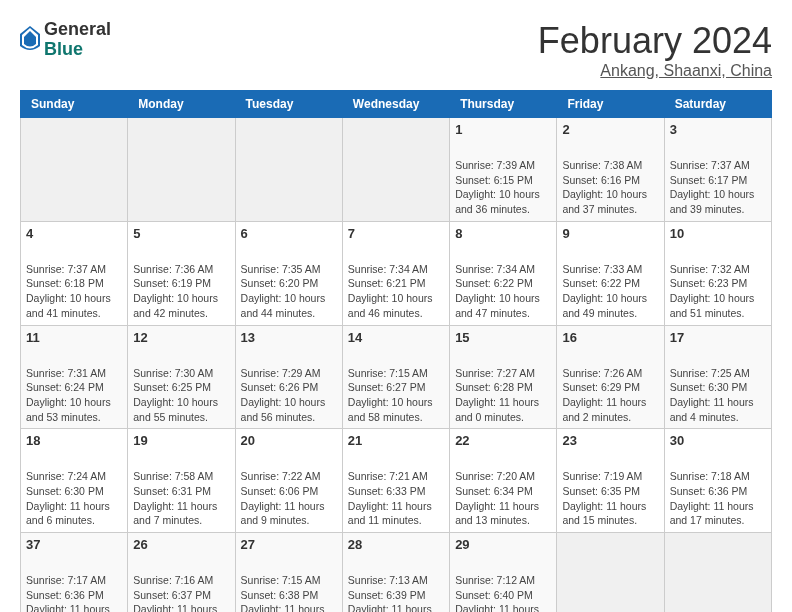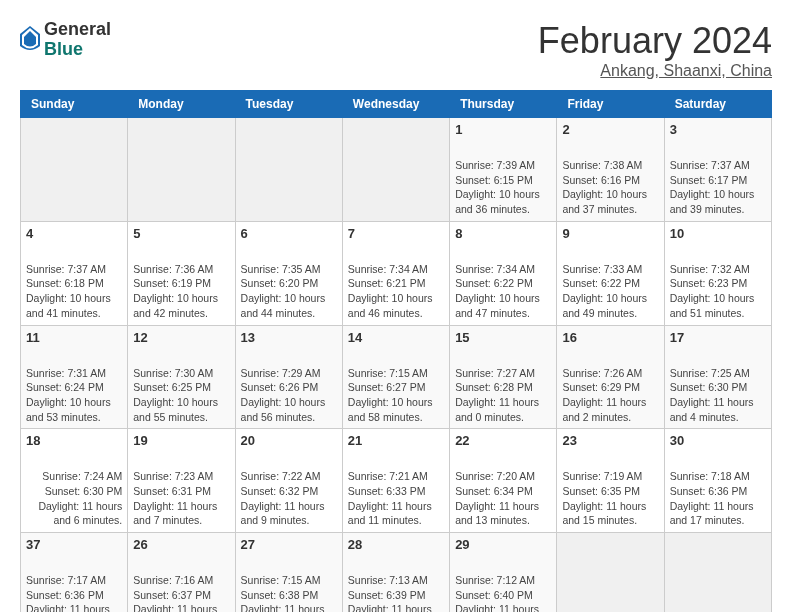--- a/index.html
+++ b/index.html
@@ -256,36 +256,36 @@
           <div class="day-number">17</div>
           <div class="day-info" style="white-space: pre-line;">Sunrise: 7:25 AM
 Sunset: 6:30 PM
 Daylight: 11 hours
 and 4 minutes.</div>
         </td>
       </tr>
       <tr>
         <td>
           <div class="day-number">18</div>
-          <div class="day-info" style="white-space: pre-line; text-align: right;">Sunrise: 7:24 AM
+          <div class="day-info" style="white-space: pre-line;">Sunrise: 7:24 AM
 Sunset: 6:30 PM
 Daylight: 11 hours
 and 6 minutes.</div>
         </td>
         <td>
           <div class="day-number">19</div>
-          <div class="day-info" style="white-space: pre-line;">Sunrise: 7:23 AM
+          <div class="day-info" style="white-space: pre-line;">Sunrise: 7:58 AM
 Sunset: 6:31 PM
 Daylight: 11 hours
 and 7 minutes.</div>
         </td>
         <td>
           <div class="day-number">20</div>
           <div class="day-info" style="white-space: pre-line;">Sunrise: 7:22 AM
-Sunset: 6:32 PM
+Sunset: 6:06 PM
 Daylight: 11 hours
 and 9 minutes.</div>
         </td>
         <td>
           <div class="day-number">21</div>
           <div class="day-info" style="white-space: pre-line;">Sunrise: 7:21 AM
 Sunset: 6:33 PM
 Daylight: 11 hours
 and 11 minutes.</div>
         </td>

